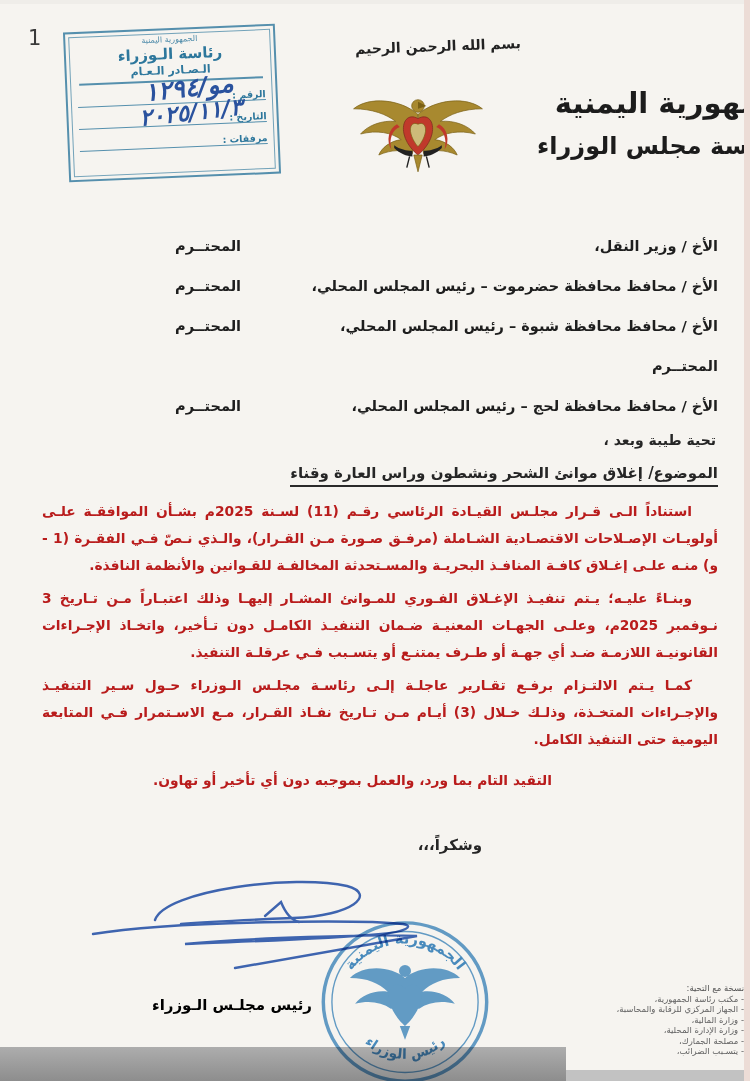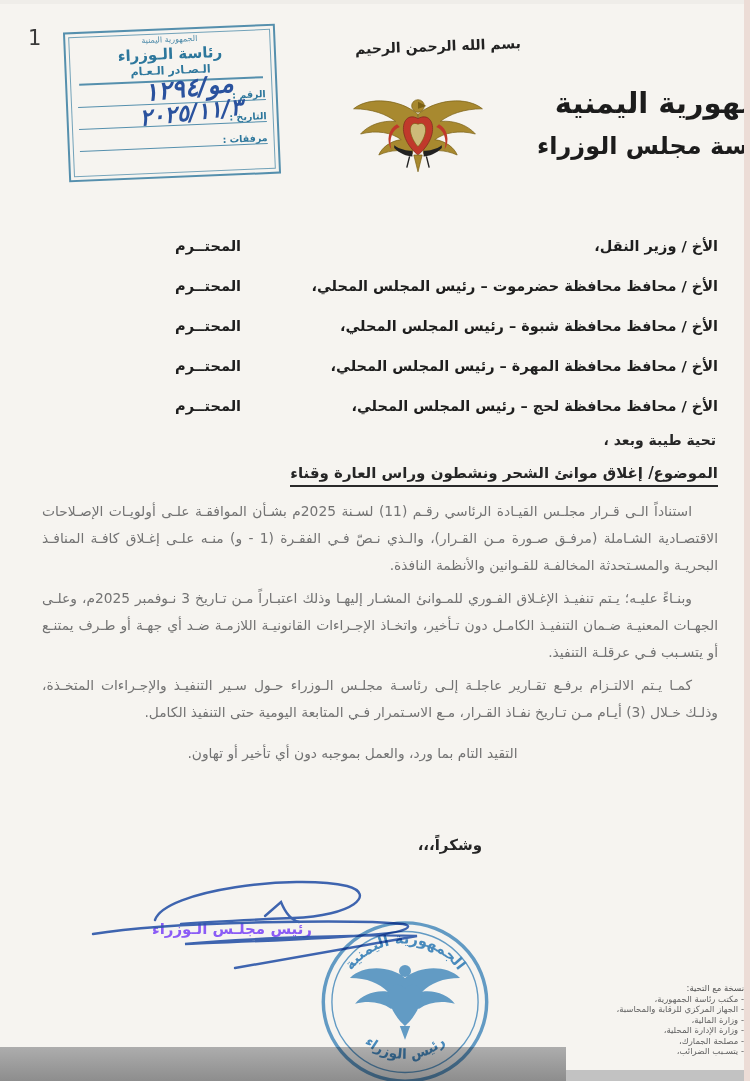--- a/index.html
+++ b/index.html
@@ -40,31 +40,31 @@
   .recipients{position:absolute;top:236px;right:32px;left:30px;direction:rtl;}
   .rrow{display:flex;justify-content:space-between;align-items:baseline;
         font-weight:bold;font-size:14.5px;line-height:20px;margin-bottom:20px;
         padding-left:145px;color:#1e1e1e;}
 
   .greeting{position:absolute;right:34px;top:432px;font-size:14px;font-weight:bold;direction:rtl;text-align:right;}
   .subject{position:absolute;right:32px;top:464px;font-size:15px;font-weight:bold;direction:rtl;}
   .subject span{border-bottom:2px solid #2a2a2a;padding-bottom:3px;}
 
   .bodytext{position:absolute;top:498px;right:32px;left:42px;direction:rtl;
-            text-align:justify;font-size:13.8px;font-weight:normal;line-height:27px;color:#737373;}
+            text-align:justify;font-size:13.8px;font-weight:bold;line-height:27px;color:#b91c1c;}
   .bodytext p{margin:0 0 6px 0;text-indent:26px;}
   .bodytext .p4{text-align:center;text-indent:0;padding-right:55px;margin-top:14px;}
 
   .thanks{position:absolute;top:836px;right:268px;font-size:15px;font-weight:bold;direction:rtl;}
 
   .sig-svg{position:absolute;left:85px;top:872px;width:390px;height:104px;z-index:2;}
   .signame{position:absolute;left:123px;top:936px;width:268px;text-align:center;
            font-size:15px;font-weight:bold;direction:rtl;color:#1e1e1e;}
-  .sigtitle{position:absolute;left:112px;top:920px;width:240px;text-align:center;
-            font-size:15px;font-weight:bold;direction:rtl;color:#8b5cf6;}
+  .sigtitle{position:absolute;left:112px;top:996px;width:240px;text-align:center;
+            font-size:15px;font-weight:bold;direction:rtl;color:#000000;}
 
   .roundstamp{position:absolute;left:313px;top:916px;width:184px;height:172px;
               mix-blend-mode:multiply;z-index:3;}
 
   .ccblock{position:absolute;right:6px;top:983px;width:210px;direction:rtl;
            font-size:8.5px;color:#636363;line-height:10.5px;text-align:right;z-index:2;}
   .ccblock .cctitle{color:#555;}
 
   .graybar{position:absolute;left:0;top:1047px;width:566px;height:34px;
            background:linear-gradient(180deg,#adadad,#8d8d8d);z-index:1;}
@@ -126,21 +126,20 @@
     </div>
     <div class="rrow">
       <span>الأخ / محافظ محافظة حضرموت – رئيس المجلس المحلي،</span>
       <span>المحتــرم</span>
     </div>
     <div class="rrow">
       <span>الأخ / محافظ محافظة شبوة – رئيس المجلس المحلي،</span>
       <span>المحتــرم</span>
     </div>
     <div class="rrow">
-      <span>الأخ / محافظ محافظة المهرة – رئيس المجلس المحلي،</span>
       <span>المحتــرم</span>
     </div>
     <div class="rrow">
       <span>الأخ / محافظ محافظة لحج – رئيس المجلس المحلي،</span>
       <span>المحتــرم</span>
     </div>
   </div>
 
   <div class="greeting">تحية طيبة وبعد ،</div>
 

